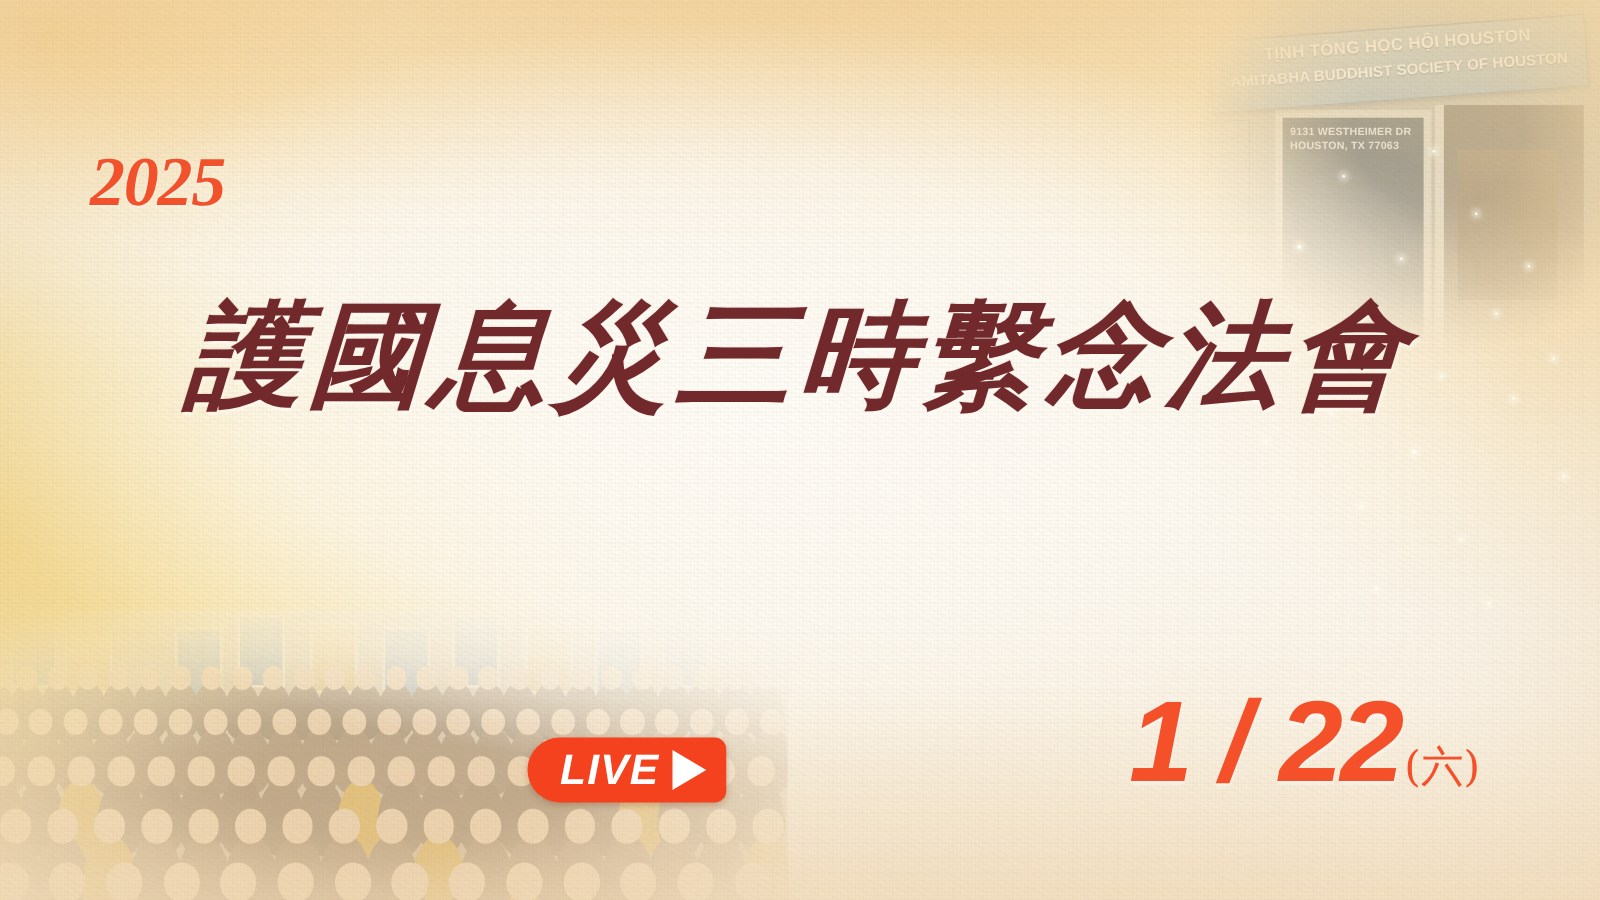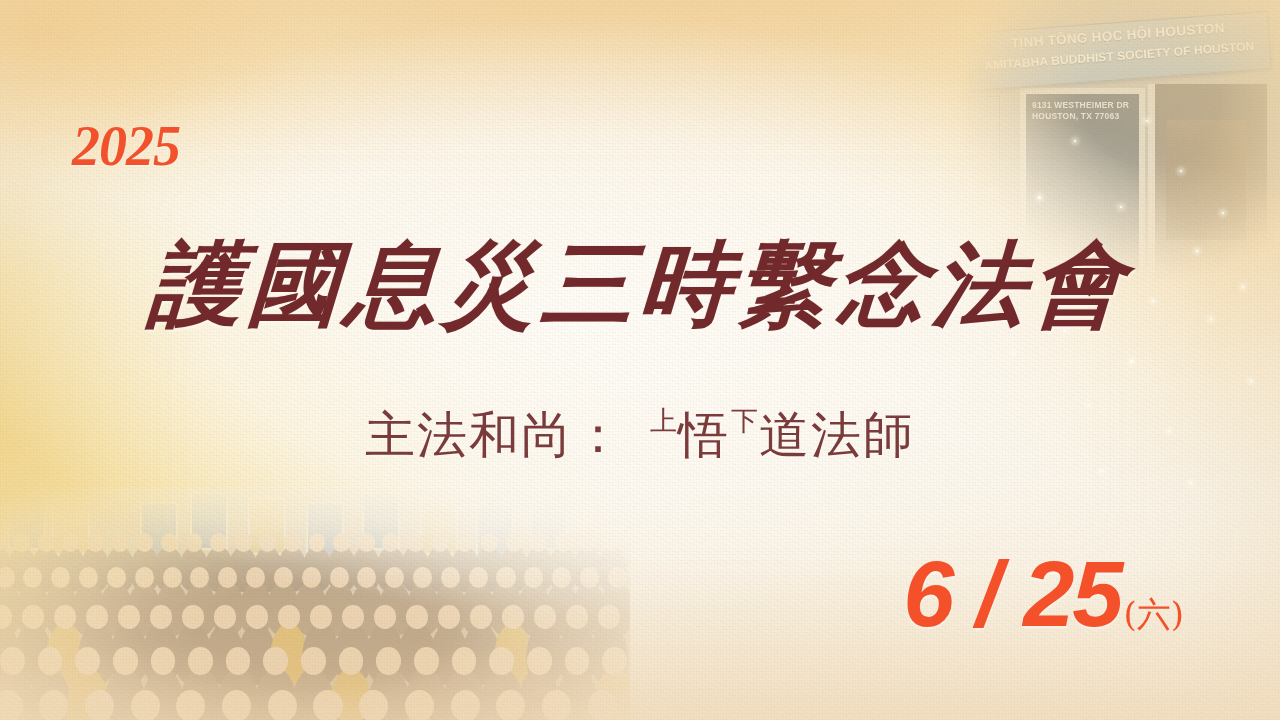--- a/index.html
+++ b/index.html
@@ -499,28 +499,29 @@
     </div>
 
   <div class="content">
 
     <div class="headline">
       <span class="year">2025</span>
     </div>
 
     <div class="maintitle">護國息災三時繫念法會</div>
 
-    <div class="presider">
-      <span>主法和尚：</span><span class="gap"></span><span class="sup">上</span><span>悟</span><span class="sup">下</span><span>道</span><span>法師</span>
-    </div>
 
     <div class="bottombar">
 
+      <div class="live-badge">
+        <span class="live-text">LIVE</span>
+        <span class="play-tri"></span>
+      </div>
 
 
       <div class="datewrap">
-        <span class="dnum">6 / 25</span>
+        <span class="dnum">1 / 22</span>
         <span class="dday">(六)</span>
       </div>
 
     </div>
   </div>
 </div>
 
 </body></html>

